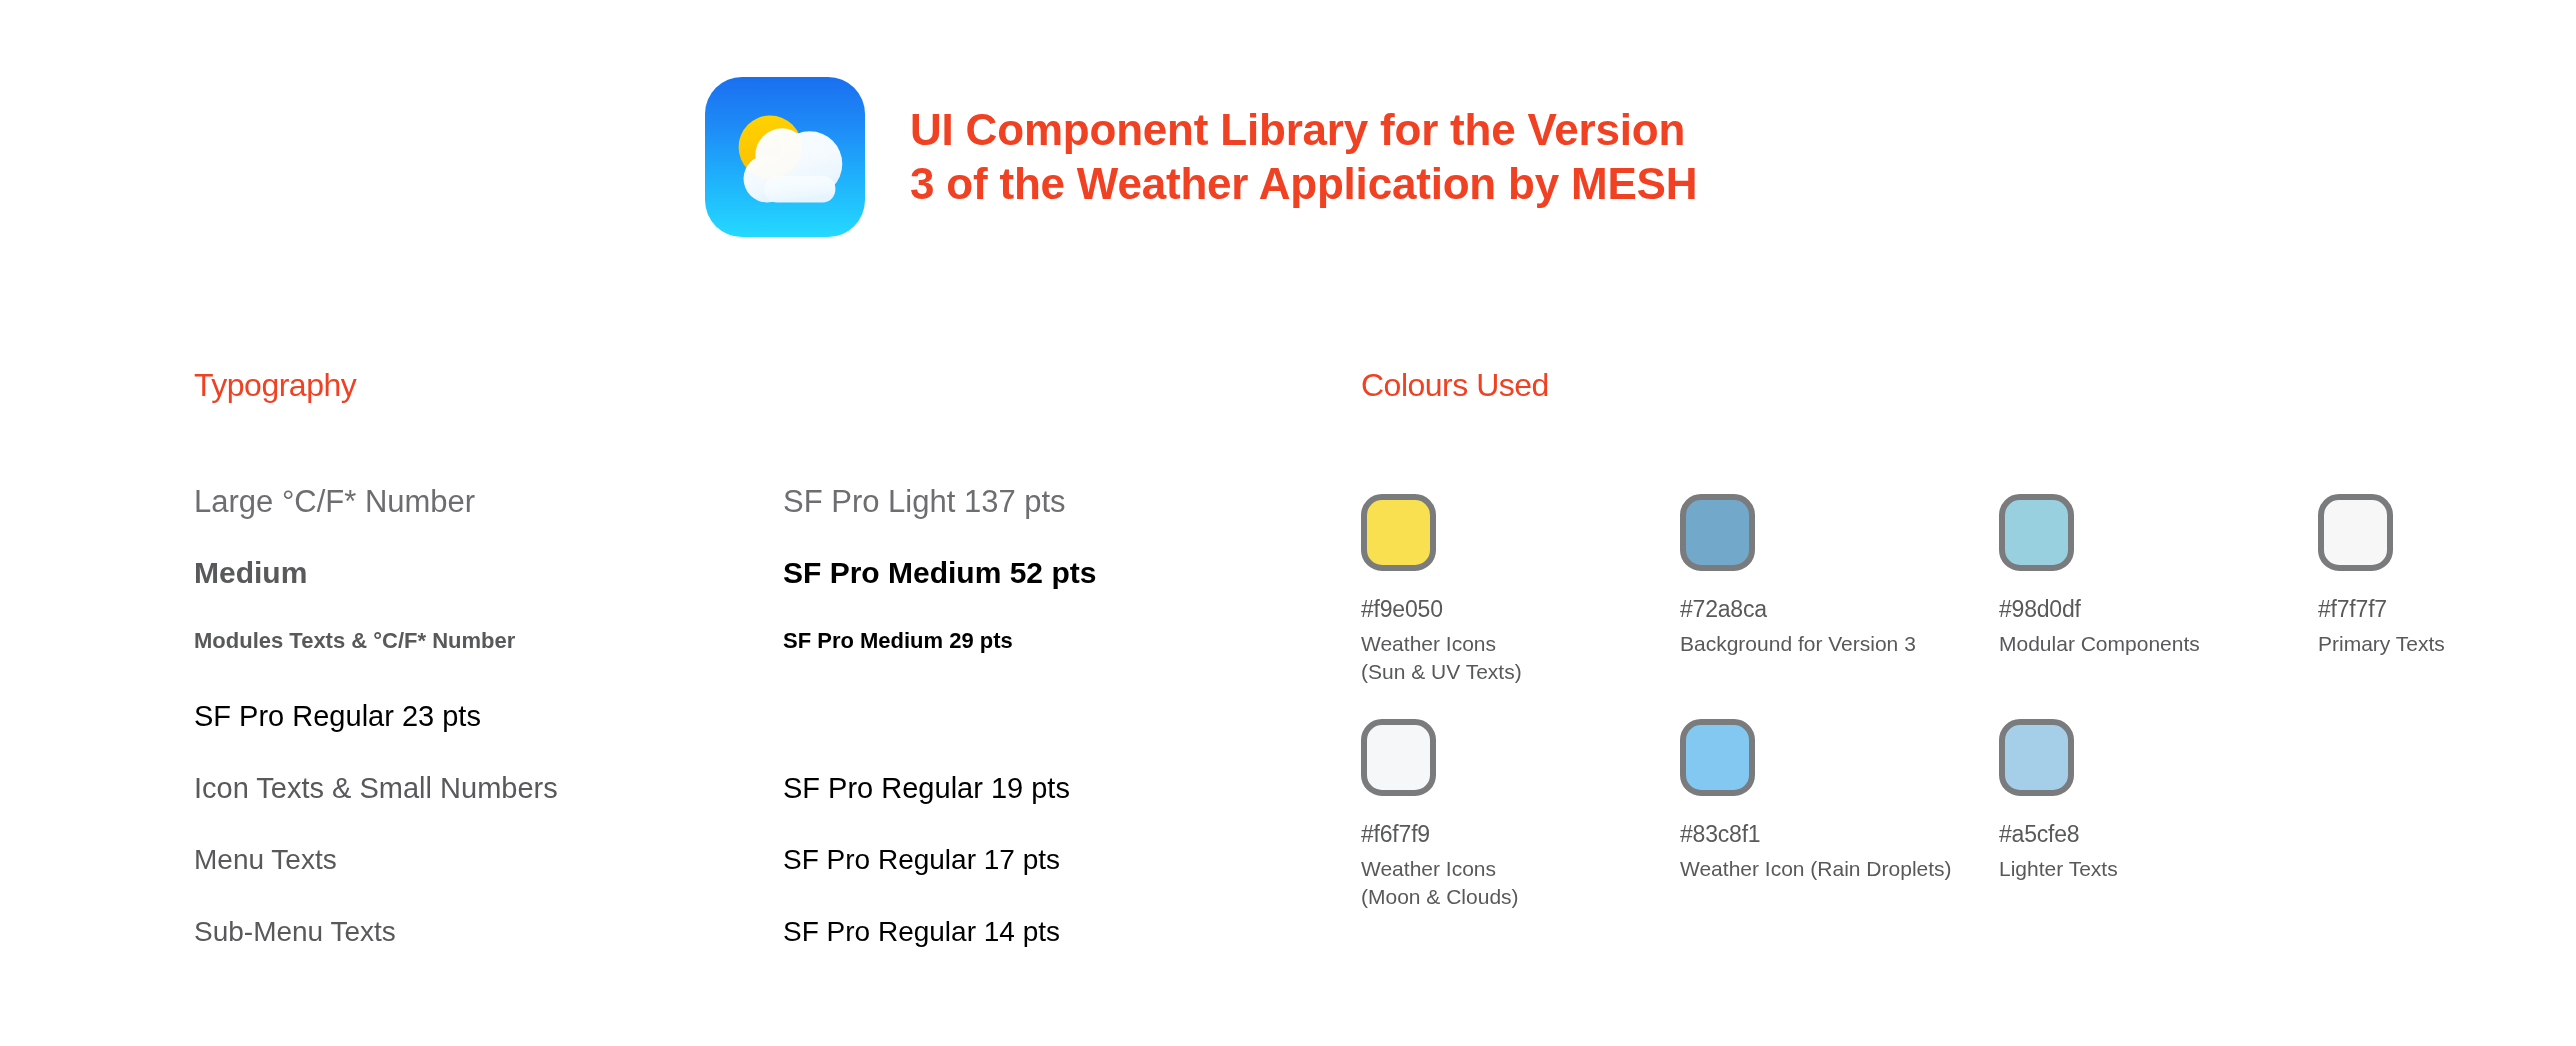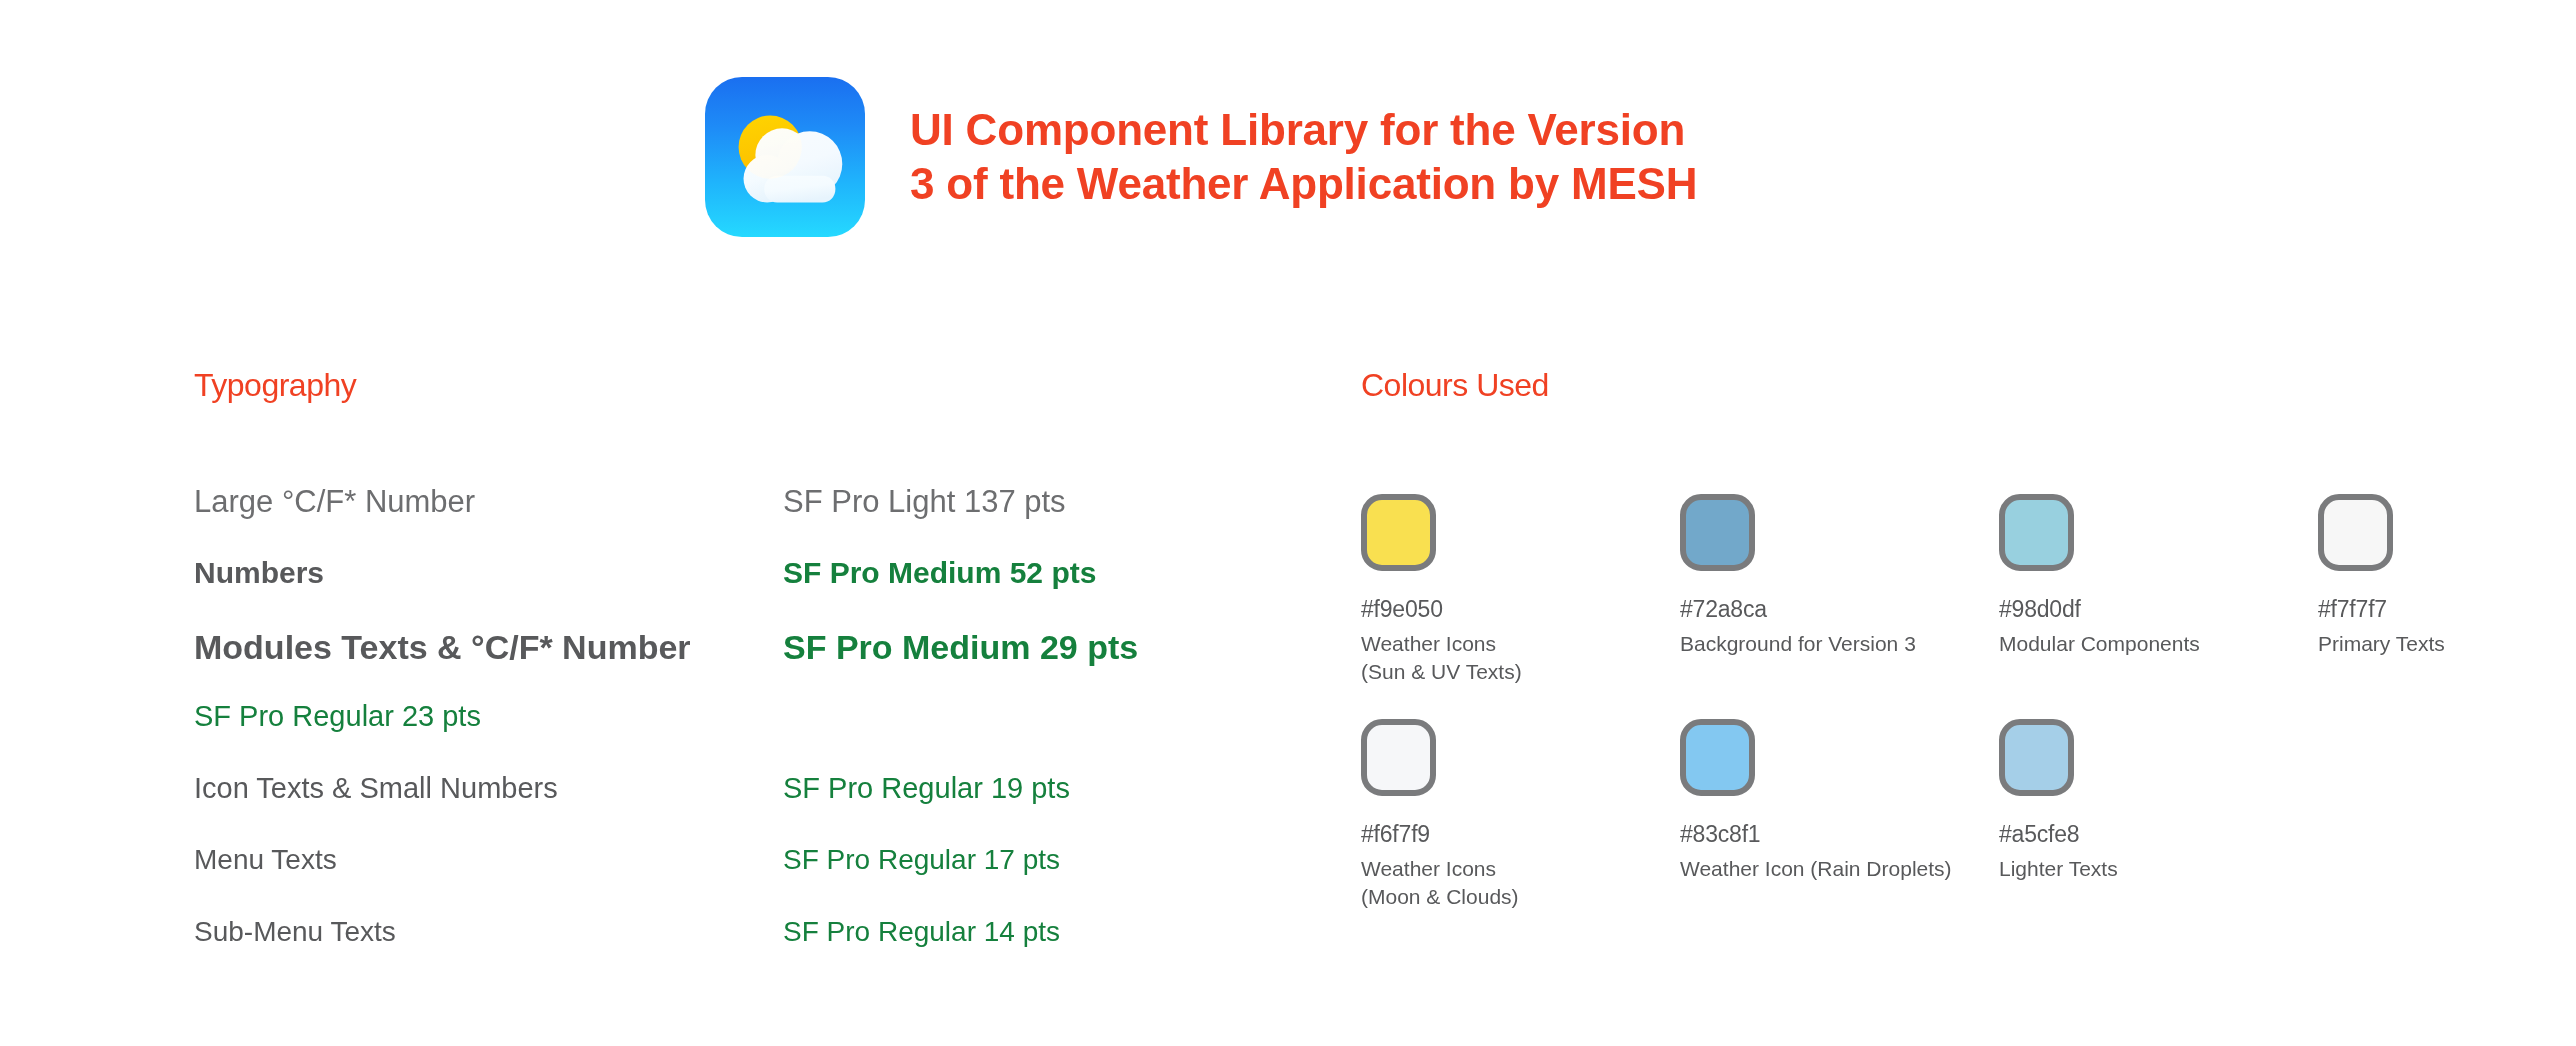--- a/index.html
+++ b/index.html
@@ -67,29 +67,29 @@
     left: 194px;
     top: 484px;
     width: 988px;
   }
   .type-row {
     display: flex;
     align-items: baseline;
     height: 72px;
   }
   .type-label { width: 589px; flex: none; color: #58595b; }
-  .type-spec  { color: #15803d; }
+  .type-spec  { color: #000000; }
 
   .w-light   { font-weight: 300; color: #6d6e70; }
   .w-regular { font-weight: 400; }
   .w-medium  { font-weight: bold; }
 
   .fs-1 { font-size: 31px; }
   .fs-2 { font-size: 30px; }
-  .fs-3 { font-size: 34px; }
+  .fs-3 { font-size: 22px; }
   .fs-4 { font-size: 29px; }
   .fs-5 { font-size: 29px; }
   .fs-6 { font-size: 28px; }
   .fs-7 { font-size: 28px; }
 
   
   .colour-grid {
     position: absolute;
     left: 1361px;
     top: 494px;
@@ -159,21 +159,21 @@
   <div class="section-heading" id="typography-heading">Typography</div>
 
   <div class="typography-table">
 
     <div class="type-row">
       <div class="type-label w-light fs-1">Large °C/F* Number</div>
       <div class="type-spec  w-light fs-1">SF Pro Light 137 pts</div>
     </div>
 
     <div class="type-row">
-      <div class="type-label w-medium fs-2">Numbers</div>
+      <div class="type-label w-medium fs-2">Medium</div>
       <div class="type-spec  w-medium fs-2">SF Pro Medium 52 pts</div>
     </div>
 
     <div class="type-row">
       <div class="type-label w-medium fs-3">Modules Texts &amp; °C/F* Number</div>
       <div class="type-spec  w-medium fs-3">SF Pro Medium 29 pts</div>
     </div>
 
     <div class="type-row">
       <div class="type-spec  w-regular fs-4">SF Pro Regular 23 pts</div>

